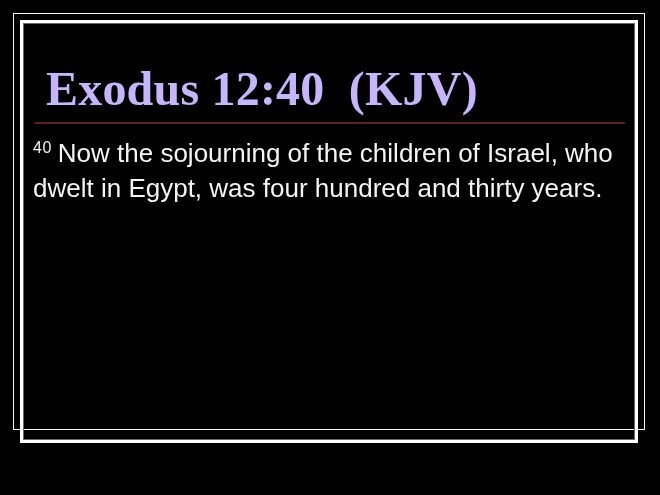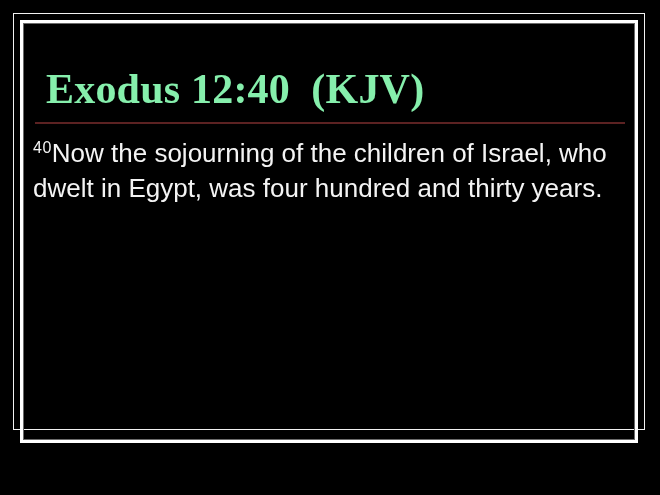--- a/index.html
+++ b/index.html
@@ -64,23 +64,23 @@
     height: 443px;
   }
 
   .slide-title {
     position: absolute;
     left: 46px;
     top: 68px;
     width: 580px;
     font-family: "Liberation Serif", "DejaVu Serif", serif;
     font-weight: bold;
-    font-size: 42px;
+    font-size: 48px;
     line-height: 42px;
-    color: #86efac;
+    color: #c4b5fd;
     letter-spacing: 0.2px;
     white-space: pre;
   }
 
   .title-rule {
     position: absolute;
     left: 35px;
     top: 122px;
     width: 590px;
     height: 2px;
@@ -97,21 +97,21 @@
     line-height: 35px;
     color: #f4f4f4;
     font-weight: 400;
     text-align: left;
   }
   .verse-num {
     font-size: 16px;
     vertical-align: 9px;
     line-height: 0;
     letter-spacing: 0.5px;
-    padding-right: 0;
+    padding-right: 6px;
   }
 
   
   .letterbox {
     position: absolute;
     left: 0;
     top: 443px;
     width: 660px;
     height: 52px;
     background: #000000;

